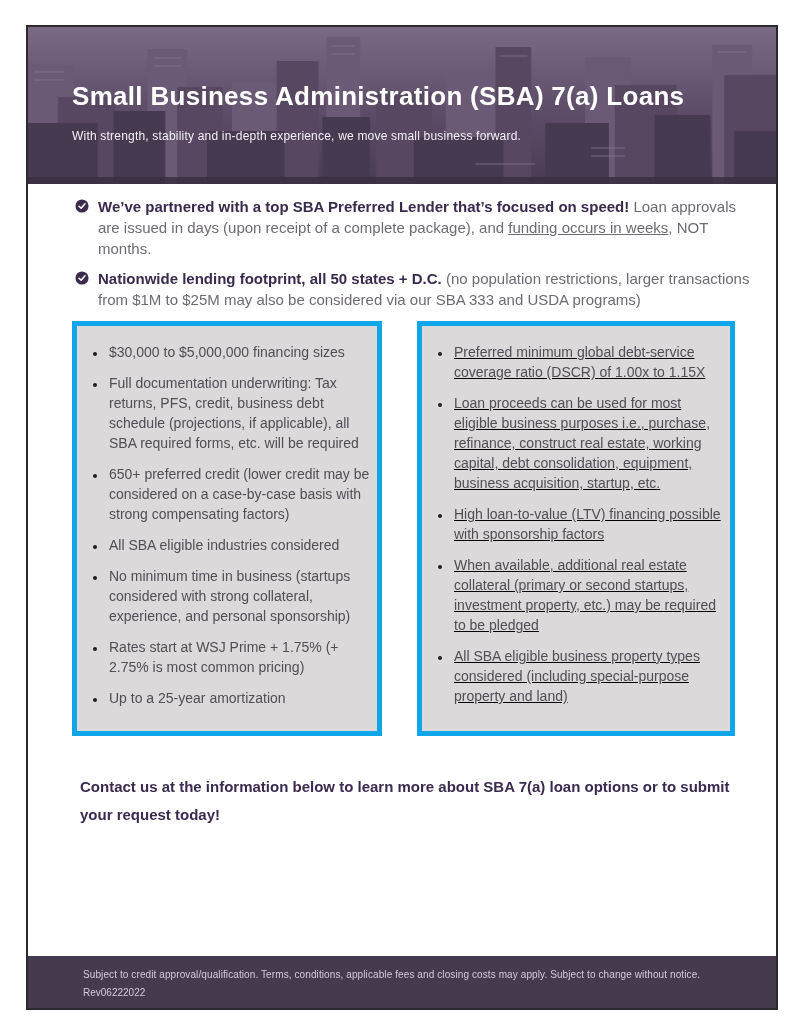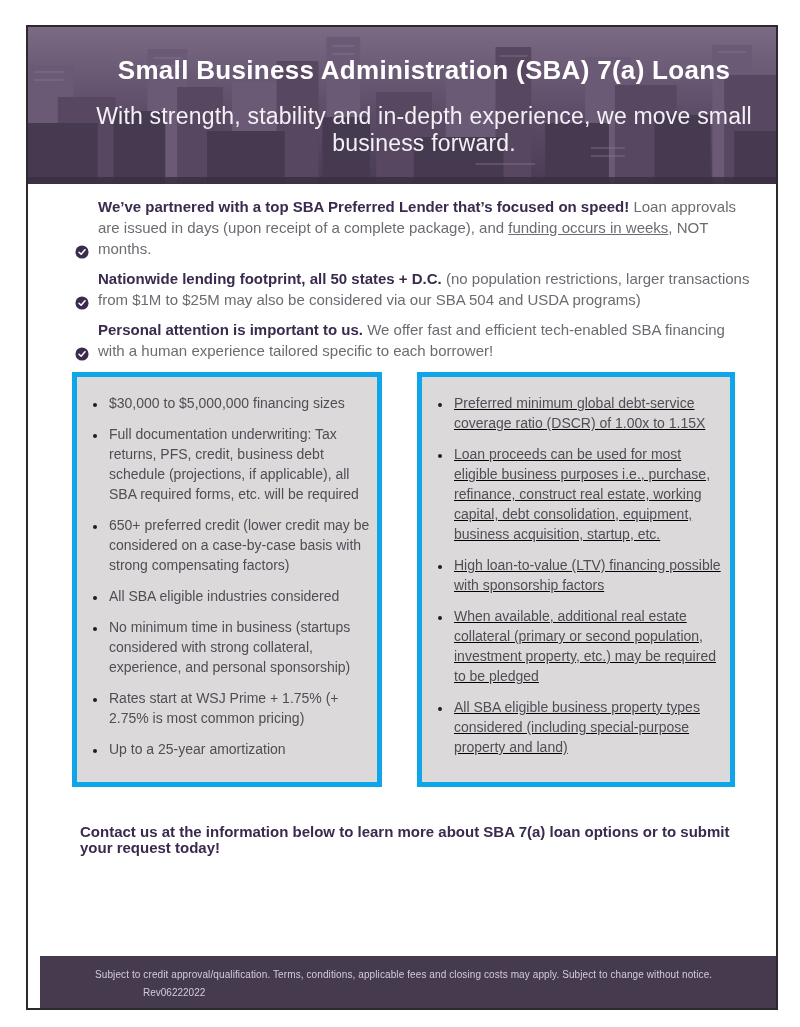--- a/index.html
+++ b/index.html
@@ -20,39 +20,38 @@
   }
   
   .hero {
     position: relative;
     height: 157px;
     overflow: hidden;
   }
   .hero svg.skyline { position: absolute; inset: 0; width: 100%; height: 100%; display: block; }
   .hero-text {
     position: relative;
-    padding: 28px 0 0 44px;
-    text-align: center;
+    padding: 54px 0 0 44px;
   }
   .hero-text h1 {
     margin: 0 0 17px 0;
     font-size: 26px;
     font-weight: 700;
     letter-spacing: 0.3px;
     color: #ffffff;
   }
   .hero-text p {
     margin: 0;
-    font-size: 23px;
+    font-size: 12px;
     color: #f4f1f6;
     letter-spacing: 0.2px;
   }
   
   .highlights { padding: 12px 26px 0 47px; }
-  .hl { display: flex; gap: 9px; margin-bottom: 9px; align-items: flex-end; }
+  .hl { display: flex; gap: 9px; margin-bottom: 9px; }
   .check { flex: 0 0 14px; margin-top: 3px; }
   .check svg { width: 14px; height: 14px; display: block; }
   .hl p {
     margin: 0;
     font-size: 15px;
     line-height: 21px;
     color: #6e6a72;
   }
   .hl b { color: #3a2a4e; }
   .hl .u { text-decoration: underline; }
@@ -79,35 +78,35 @@
     margin-bottom: 11px;
     padding-left: 2px;
   }
   .gray-box li::marker { color: #1f1f1f; font-size: 12px; }
   
   .contact {
     margin: 37px 40px 0 52px;
     max-width: 705px;
     font-size: 15px;
     font-weight: 700;
-    line-height: 16px;
+    line-height: 28px;
     color: #3a2a4e;
   }
   
   .footer {
     position: absolute;
-    left: 12px; right: 0; bottom: 0;
+    left: 0; right: 0; bottom: 0;
     height: 52px;
     background: #463a4e;
     color: #d3ccdb;
     padding: 12px 18px 0 55px;
     overflow: hidden;
   }
   .footer .line1 { font-size: 10px; line-height: 14px; white-space: nowrap; letter-spacing: 0.1px; }
-  .footer .line2 { font-size: 10px; line-height: 14px; margin-top: 4px; margin-left: 48px; }
+  .footer .line2 { font-size: 10px; line-height: 14px; margin-top: 4px; }
 </style>
 </head>
 <body>
 
 <div class="frame">
 
   <header class="hero">
     <svg class="skyline" viewBox="0 0 752 157" preserveAspectRatio="none" aria-hidden="true">
       <defs>
         <linearGradient id="sky" x1="0" y1="0" x2="0" y2="1">
@@ -183,32 +182,23 @@
       <p><b>We’ve partnered with a top SBA Preferred Lender that’s focused on speed!</b><span> Loan approvals are issued in days (upon receipt of a complete package), and </span><span class="u">funding occurs in weeks</span><span>, NOT months.</span></p>
     </div>
 
     <div class="hl">
       <span class="check">
         <svg viewBox="0 0 16 16">
             <circle cx="8" cy="8" r="7.5" fill="#3b2b4e"></circle>
             <path d="M4.6 8.3 7 10.6 11.4 5.4" stroke="#ffffff" stroke-width="1.8" fill="none" stroke-linecap="round" stroke-linejoin="round"></path>
           </svg>
       </span>
-      <p><b>Nationwide lending footprint, all 50 states + D.C.</b><span> (no population restrictions, larger transactions from $1M to $25M may also be considered via our SBA 504 and USDA programs)</span></p>
-    </div>
-
-    <div class="hl">
-      <span class="check">
-        <svg viewBox="0 0 16 16">
-            <circle cx="8" cy="8" r="7.5" fill="#3b2b4e"></circle>
-            <path d="M4.6 8.3 7 10.6 11.4 5.4" stroke="#ffffff" stroke-width="1.8" fill="none" stroke-linecap="round" stroke-linejoin="round"></path>
-          </svg>
-      </span>
-      <p><b>Personal attention is important to us.</b><span> We offer fast and efficient tech-enabled SBA financing with a human experience tailored specific to each borrower!</span></p>
-    </div>
+      <p><b>Nationwide lending footprint, all 50 states + D.C.</b><span> (no population restrictions, larger transactions from $1M to $25M may also be considered via our SBA 333 and USDA programs)</span></p>
+    </div>
+
 
   </section>
 
   <section class="boxes">
 
     <div class="gray-box box-left">
       <ul>
         <li>$30,000 to $5,000,000 financing sizes</li>
         <li>Full documentation underwriting: Tax returns, PFS, credit, business debt schedule (projections, if applicable), all SBA required forms, etc. will be required</li>
         <li>650+ preferred credit (lower credit may be considered on a case-by-case basis with strong compensating factors)</li>
@@ -217,21 +207,21 @@
         <li>Rates start at WSJ Prime + 1.75% (+ 2.75% is most common pricing)</li>
         <li>Up to a 25-year amortization</li>
       </ul>
     </div>
 
     <div class="gray-box box-right">
       <ul>
         <li>Preferred minimum global debt-service coverage ratio (DSCR) of 1.00x to 1.15X</li>
         <li>Loan proceeds can be used for most eligible business purposes i.e., purchase, refinance, construct real estate, working capital, debt consolidation, equipment, business acquisition, startup, etc.</li>
         <li>High loan-to-value (LTV) financing possible with sponsorship factors</li>
-        <li>When available, additional real estate collateral (primary or second population, investment property, etc.) may be required to be pledged</li>
+        <li>When available, additional real estate collateral (primary or second startups, investment property, etc.) may be required to be pledged</li>
         <li>All SBA eligible business property types considered (including special-purpose property and land)</li>
       </ul>
     </div>
 
   </section>
 
   <p class="contact">Contact us at the information below to learn more about SBA 7(a) loan options or to submit your request today!</p>
 
   <footer class="footer">
     <div class="line1">Subject to credit approval/qualification. Terms, conditions, applicable fees and closing costs may apply. Subject to change without notice.</div>

